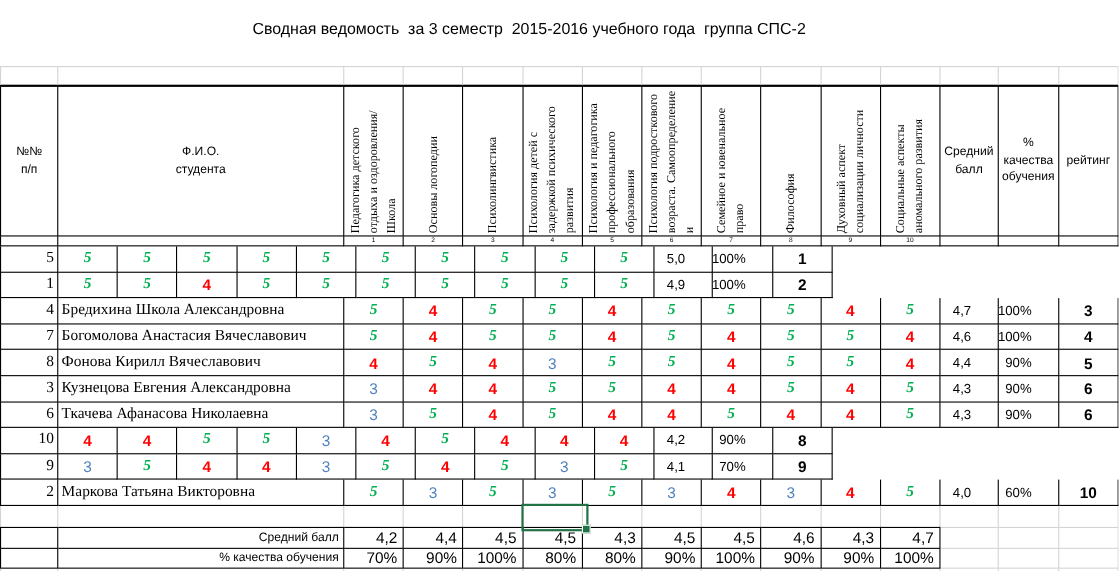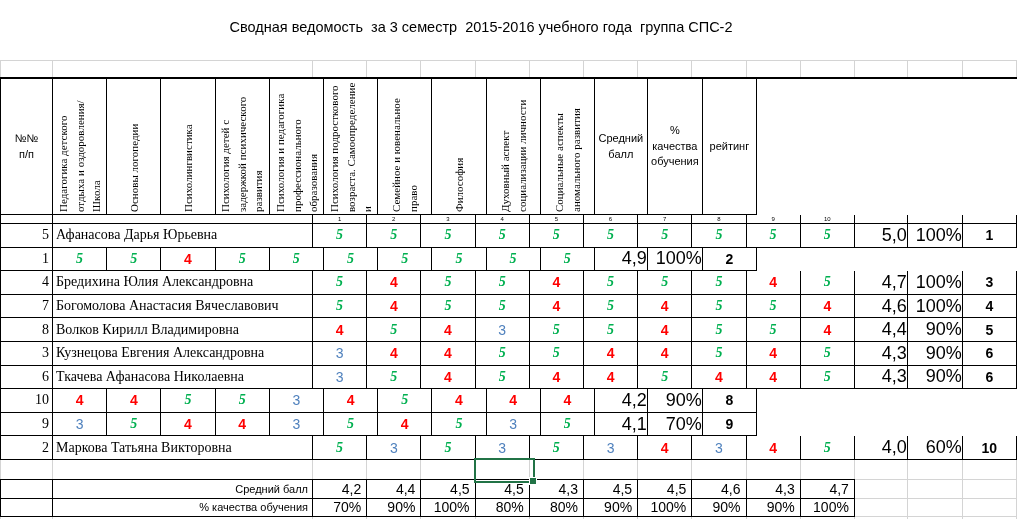--- a/index.html
+++ b/index.html
@@ -22,21 +22,21 @@
              font-family:"Liberation Serif","DejaVu Serif",serif;font-size:11px;line-height:1.5;}
   .tiny-row{height:9px;}
   .tiny-row .cell{font-size:6px;line-height:1;}
   .data-row{height:23.6px;font-size:14px;}
   .dno{justify-content:flex-end;padding-right:3px;font-family:"Liberation Serif","DejaVu Serif",serif;}
   .dname{justify-content:flex-start;padding-left:3px;font-family:"Liberation Serif","DejaVu Serif",serif;white-space:nowrap;}
   .grade{font-weight:bold;font-size:14px;}
   .g5{color:#00B050;font-style:italic;font-family:"Liberation Serif","DejaVu Serif",serif;}
   .g4{color:#FF0000;}
   .g3{color:#4F81BD;font-weight:normal;}
-  .dval{justify-content:flex-end;padding-right:0;font-size:18px;}
+  .dval{justify-content:flex-end;padding-right:24px;font-size:12px;}
   .drating{font-weight:bold;}
   .empty-row{height:19px;}
   .empty-row .cell{border-bottom:none;}
   .avg-row{height:20px;}
   .avg-row .cell{border-top:1px solid #000;}
   .pct-row{height:18px;}
   .sumlabel{justify-content:flex-end;padding-right:4px;font-size:11px;}
   .sumval{justify-content:flex-end;padding-right:5px;font-size:14px;}
   .stub-row{height:6px;}
   .stub-row .cell{border-bottom:none;}
@@ -64,20 +64,22 @@
         <div class="cell gcell c-s"></div>
         <div class="cell gcell c-s"></div>
         <div class="cell gcell c-avg"></div>
         <div class="cell gcell c-q"></div>
         <div class="cell gcell c-r"></div>
       </div>
 
     <div class="row header-row" id="header-row">
       <div class="cell c-no hcell">№№
 п/п</div>
+      <div class="cell c-name hcell">Ф.И.О.
+студента</div>
       <div class="cell c-s hsubj">
           <span class="subj-text">Педагогика детского отдыха и оздоровления/Школа</span>
         </div>
         <div class="cell c-s hsubj">
           <span class="subj-text">Основы логопедии</span>
         </div>
         <div class="cell c-s hsubj">
           <span class="subj-text">Психолингвистика</span>
         </div>
         <div class="cell c-s hsubj">
@@ -120,21 +122,20 @@
         <div class="cell c-s">9</div>
         <div class="cell c-s">10</div>
         <div class="cell c-avg"></div>
         <div class="cell c-q"></div>
         <div class="cell c-r"></div>
       </div>
 
     <div id="data-rows">
         <div class="row data-row">
           <div class="cell c-no dno">5</div>
-          <div class="cell c-name dname">Афанасова Дарья Юрьевна</div>
           <div class="cell c-s grade g5">5</div>
           <div class="cell c-s grade g5">5</div>
           <div class="cell c-s grade g5">5</div>
           <div class="cell c-s grade g5">5</div>
           <div class="cell c-s grade g5">5</div>
           <div class="cell c-s grade g5">5</div>
           <div class="cell c-s grade g5">5</div>
           <div class="cell c-s grade g5">5</div>
           <div class="cell c-s grade g5">5</div>
           <div class="cell c-s grade g5">5</div>
@@ -153,21 +154,21 @@
           <div class="cell c-s grade g5">5</div>
           <div class="cell c-s grade g5">5</div>
           <div class="cell c-s grade g5">5</div>
           <div class="cell c-s grade g5">5</div>
           <div class="cell c-avg dval">4,9</div>
           <div class="cell c-q dval">100%</div>
           <div class="cell c-r drating">2</div>
         </div>
         <div class="row data-row">
           <div class="cell c-no dno">4</div>
-          <div class="cell c-name dname">Бредихина Юлия Александровна</div>
+          <div class="cell c-name dname">Бредихина Школа Александровна</div>
           <div class="cell c-s grade g5">5</div>
           <div class="cell c-s grade g4">4</div>
           <div class="cell c-s grade g5">5</div>
           <div class="cell c-s grade g5">5</div>
           <div class="cell c-s grade g4">4</div>
           <div class="cell c-s grade g5">5</div>
           <div class="cell c-s grade g5">5</div>
           <div class="cell c-s grade g5">5</div>
           <div class="cell c-s grade g4">4</div>
           <div class="cell c-s grade g5">5</div>
@@ -187,21 +188,21 @@
           <div class="cell c-s grade g4">4</div>
           <div class="cell c-s grade g5">5</div>
           <div class="cell c-s grade g5">5</div>
           <div class="cell c-s grade g4">4</div>
           <div class="cell c-avg dval">4,6</div>
           <div class="cell c-q dval">100%</div>
           <div class="cell c-r drating">4</div>
         </div>
         <div class="row data-row">
           <div class="cell c-no dno">8</div>
-          <div class="cell c-name dname">Волков Кирилл Владимировна</div>
+          <div class="cell c-name dname">Фонова Кирилл Вячеславович</div>
           <div class="cell c-s grade g4">4</div>
           <div class="cell c-s grade g5">5</div>
           <div class="cell c-s grade g4">4</div>
           <div class="cell c-s grade g3">3</div>
           <div class="cell c-s grade g5">5</div>
           <div class="cell c-s grade g5">5</div>
           <div class="cell c-s grade g4">4</div>
           <div class="cell c-s grade g5">5</div>
           <div class="cell c-s grade g5">5</div>
           <div class="cell c-s grade g4">4</div>

